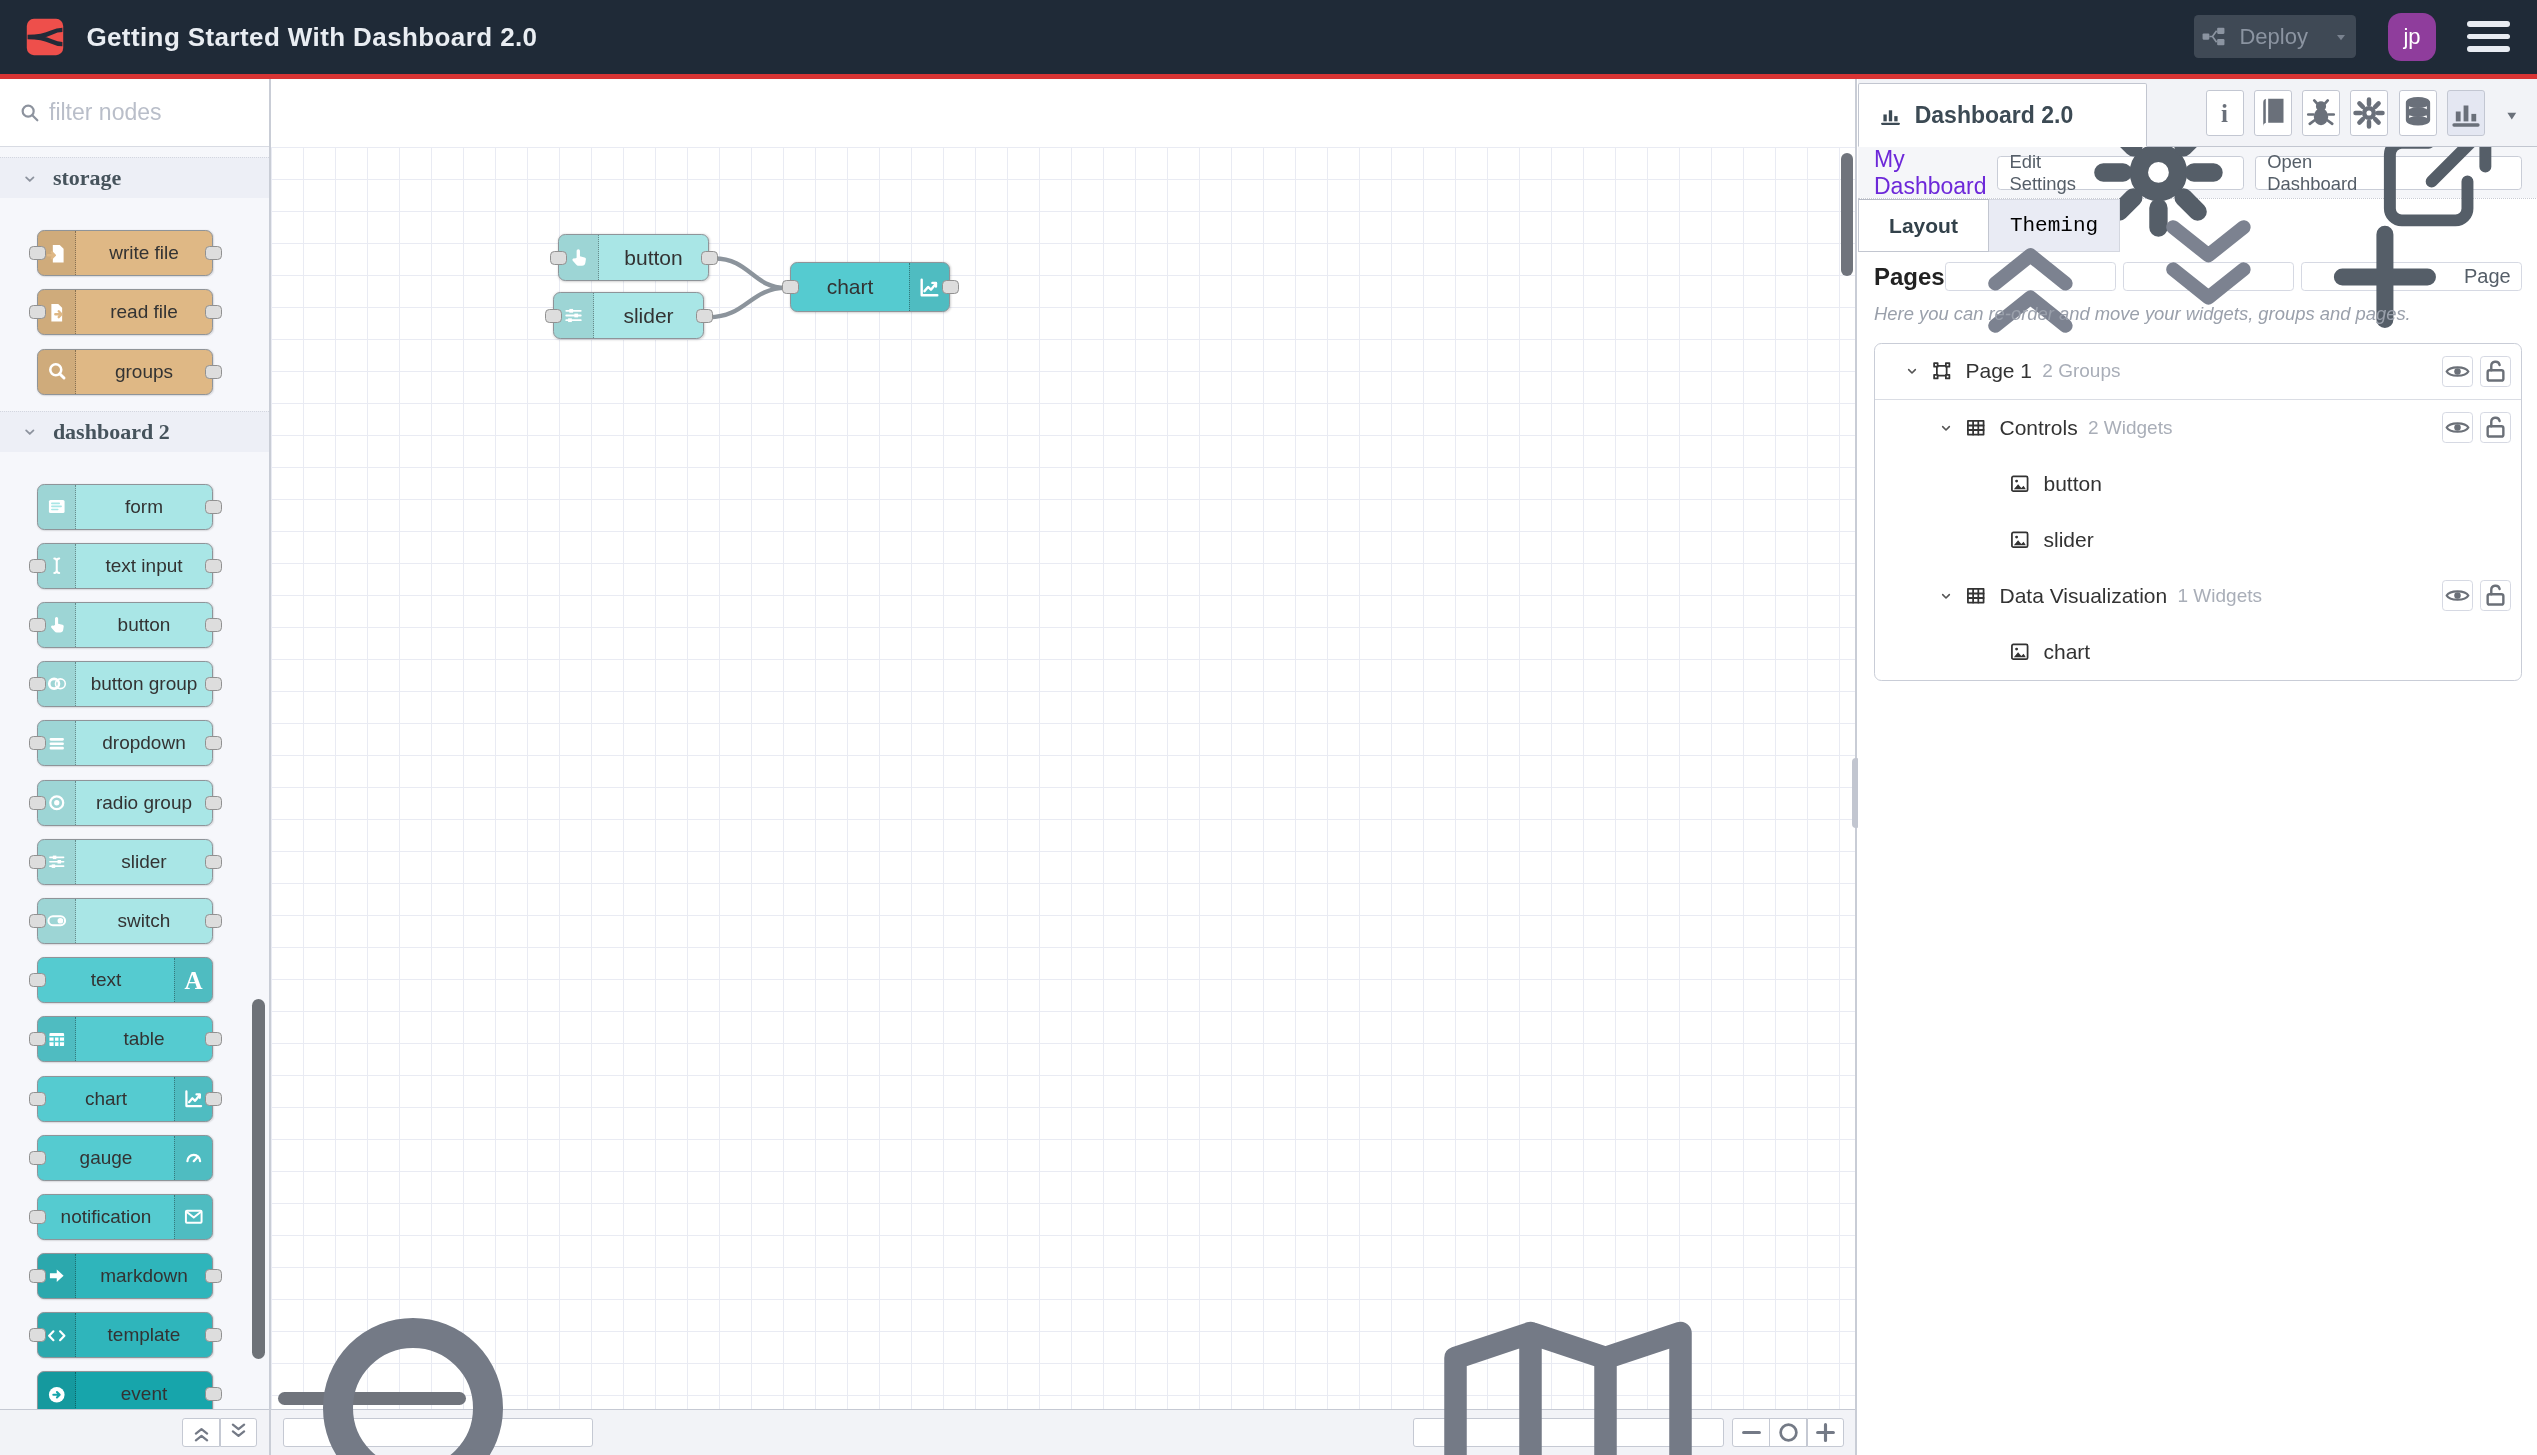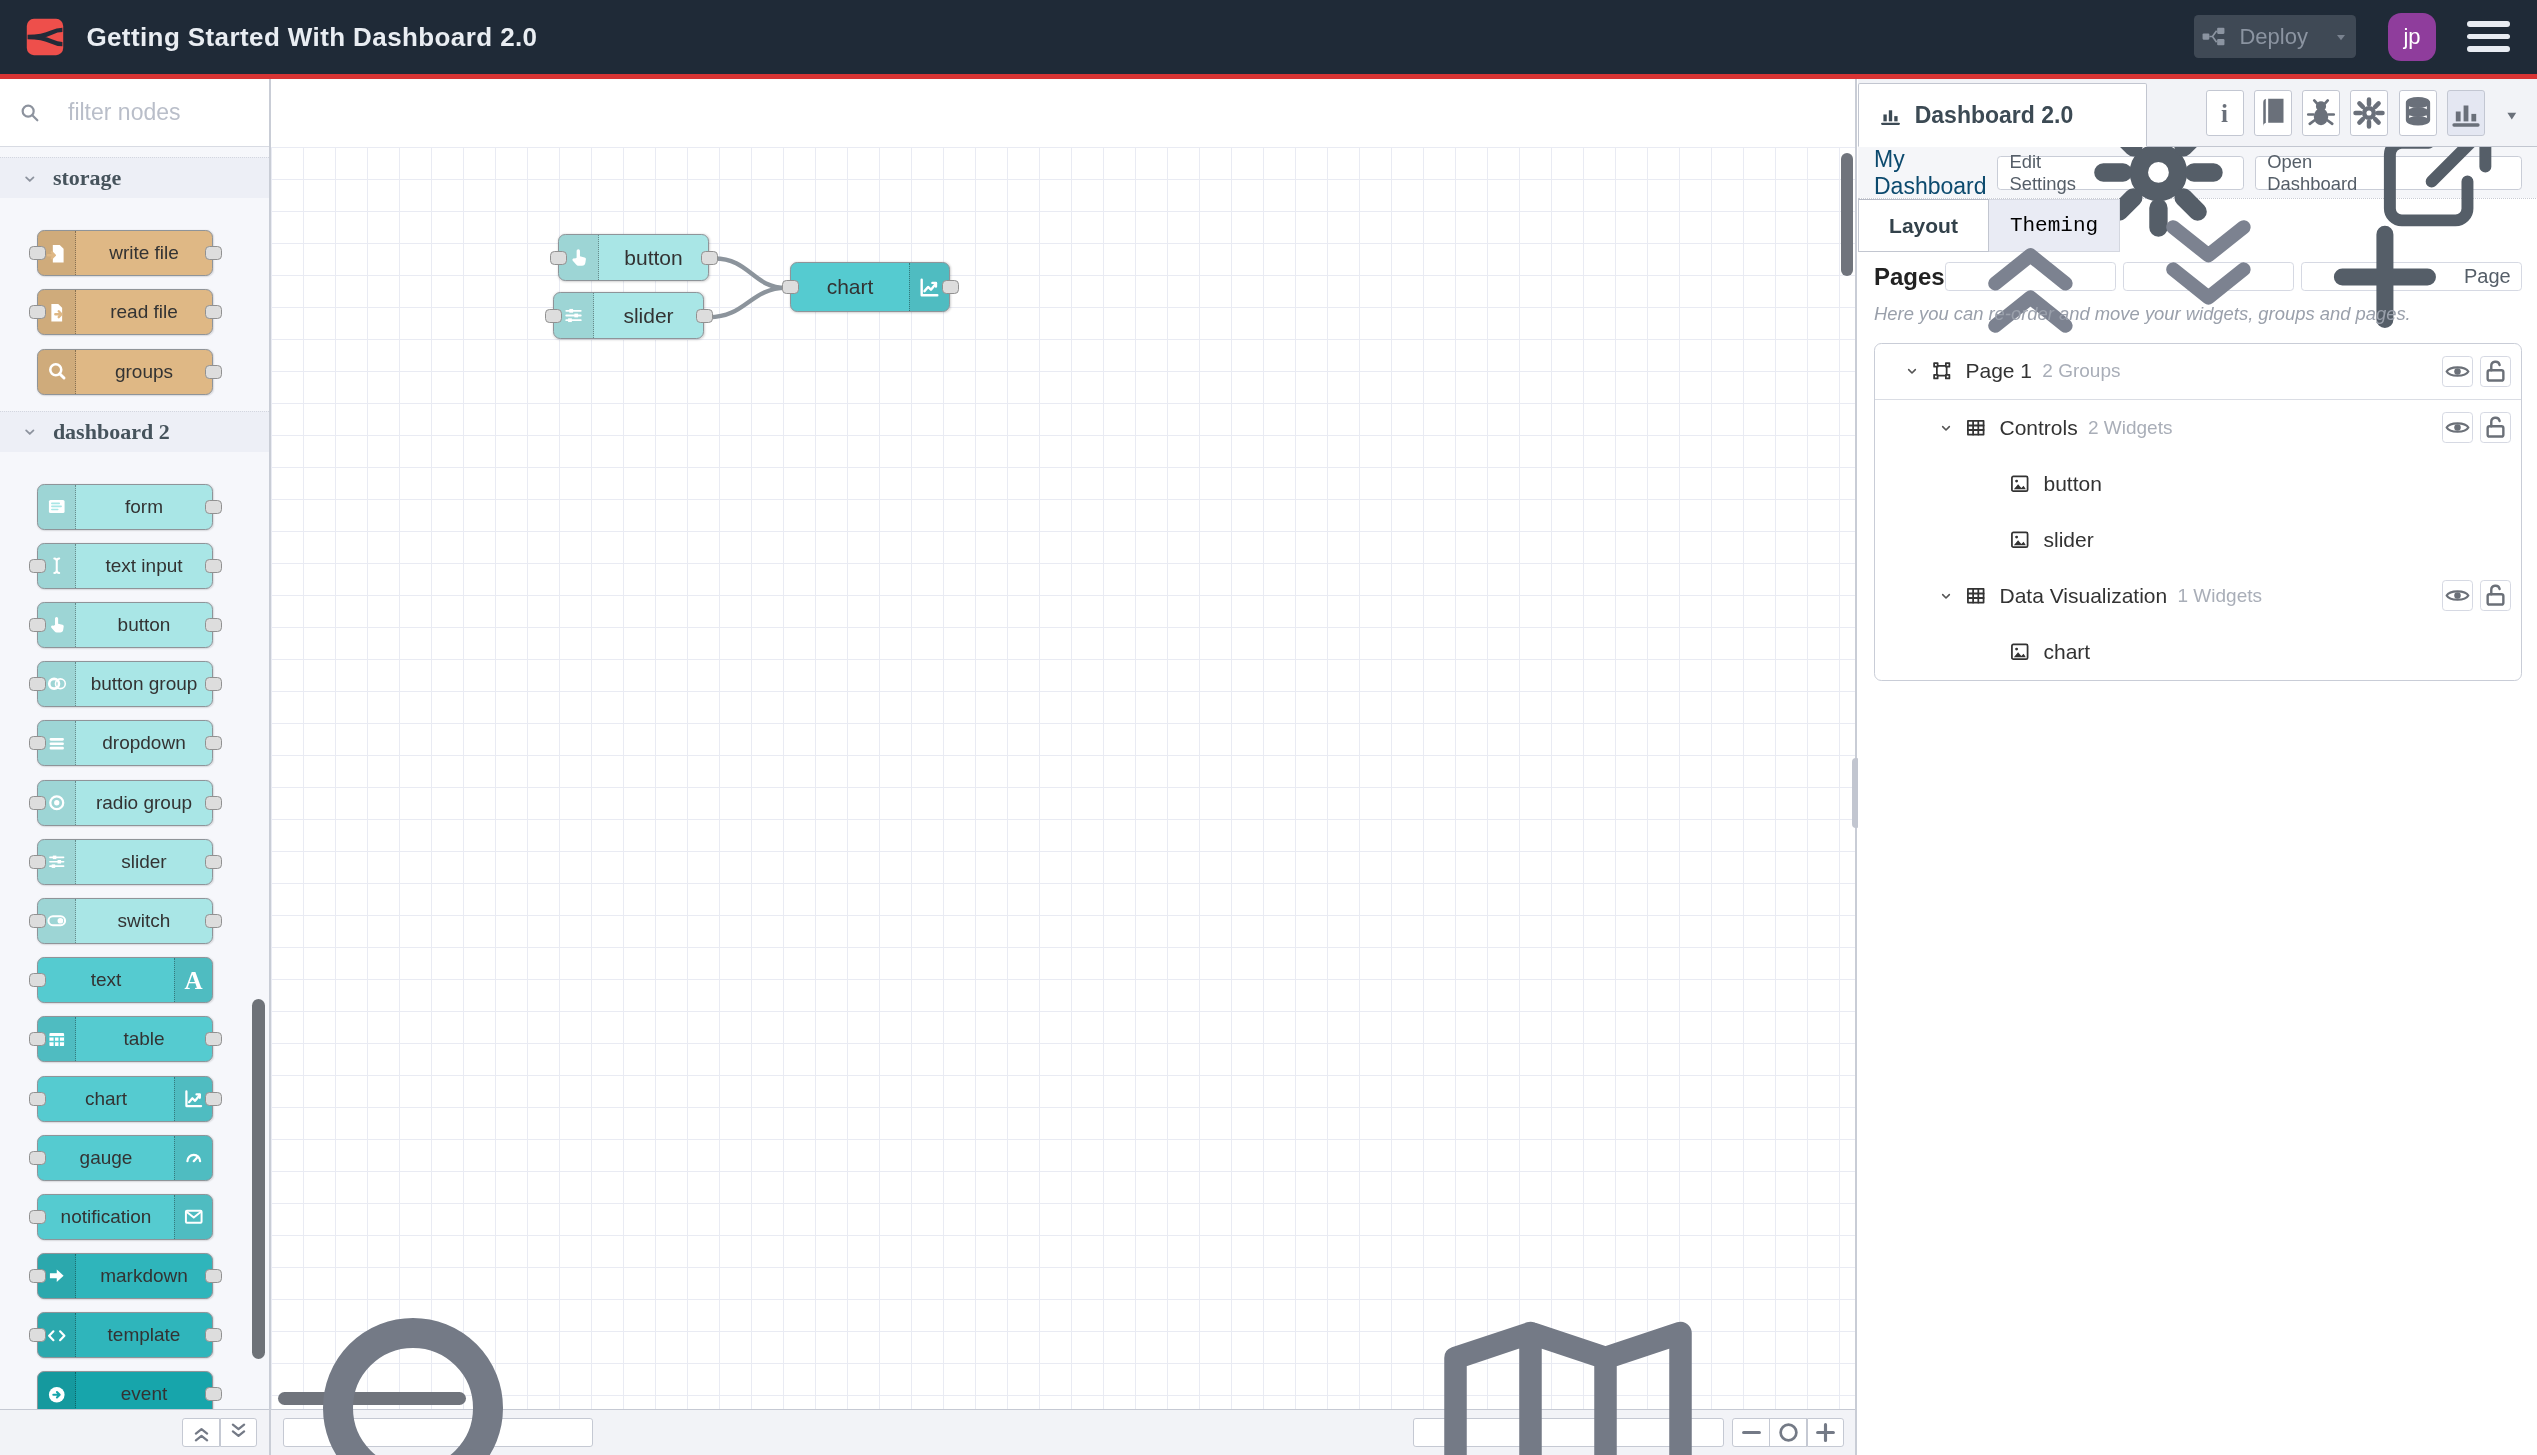--- a/index.html
+++ b/index.html
@@ -43,21 +43,21 @@
   #workspace { position:absolute; left:271px; top:79px; width:1585px; bottom:0; background:#fff; }
   #sidebar   { position:absolute; left:1858px; top:79px; width:680px; bottom:0; background:#fff; }
   #split-r .grip {
     position:absolute; left:-2.9px; top:679px; width:8px; height:70px;
     background:#c2c6d0; border-radius:4.4px;
   }
 
   
   #palette-search {
     height:68px; background:#fff; border-bottom:0.7px solid #d8dbe3;
-    display:flex; align-items:center; padding-left:19px; gap:25px;
+    display:flex; align-items:center; padding-left:19px; gap:6px;
   }
   #palette-search .sicon { width:22px; height:22px; color:#8d939e; flex:0 0 auto; }
   #filter-input {
     border:none; outline:none; font-size:23px; color:#444; width:198px; background:transparent;
     font-family:"Liberation Sans", sans-serif;
   }
   #filter-input::placeholder { color:#b9bec9; }
   #palette-scroll { position:absolute; top:68px; left:0; right:0; bottom:46px; overflow:hidden; padding-top:10.3px; }
   .pcat + .pcat { margin-top:16px;text-align:center; }
   .pcat-header {
@@ -158,21 +158,21 @@
   .tool-btn {
     width:38px; height:46px; background:#fff; border:0.7px solid #c3c7d2; border-radius:2.9px;
     display:flex; align-items:center; justify-content:center; color:#6a707a; cursor:pointer;
   }
   .tool-btn svg { width:23.5px; height:23.5px; }
   .tool-btn.active { background:#e4e7f2; }
   #sb-caret { position:absolute; right:17.6px; top:28px; width:17.6px; height:17.6px; color:#6a707a; cursor:pointer; }
   #sb-strip {
     height:51px; background:#f5f6f9; display:flex; align-items:center; padding:0 16px;
   }
-  #dashboard-name { flex:1; font-size:23px; color:#0c4a6e; }
+  #dashboard-name { flex:1; font-size:23px; color:#6d28d9; }
   .sb-btn {
     height:34px; background:#fff; border:0.7px solid #c9cdd7; border-radius:3.7px;
     display:flex; align-items:center; gap:8.8px; padding:0 11.7px;
     font-size:18.4px; color:#555e68; cursor:pointer; margin-left:10.3px;
   }
   .sb-btn svg { width:17.6px; height:17.6px; }
   #sb-tabs { height:54px; border-top:0.7px dotted #c9ccd4; background:#fff; display:flex; }
   .sbtab { width:131px; display:flex; align-items:center; justify-content:center; font-size:21px; cursor:pointer; }
   .sbtab.active { border:0.7px solid #c2c6d0; border-top-color:#b7bbc6; font-weight:bold; color:#33424b; background:#fff; }
   .sbtab.inactive { background:#e9ebf4; border:0.7px solid #d4d7e0; border-left:none; color:#000000;font-family:Liberation Mono, monospace; }

